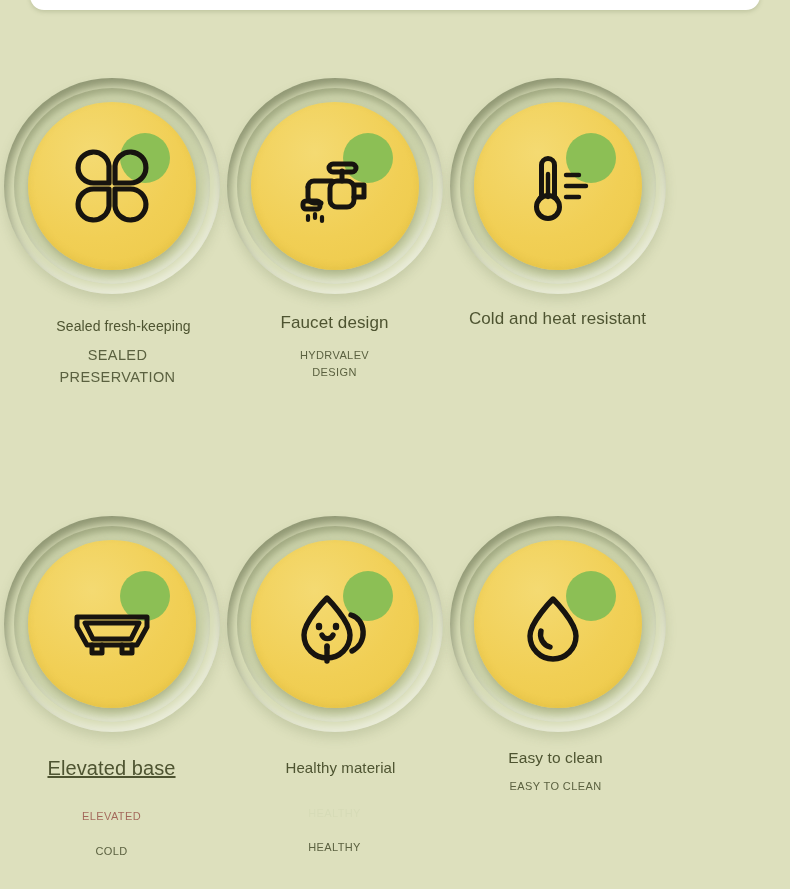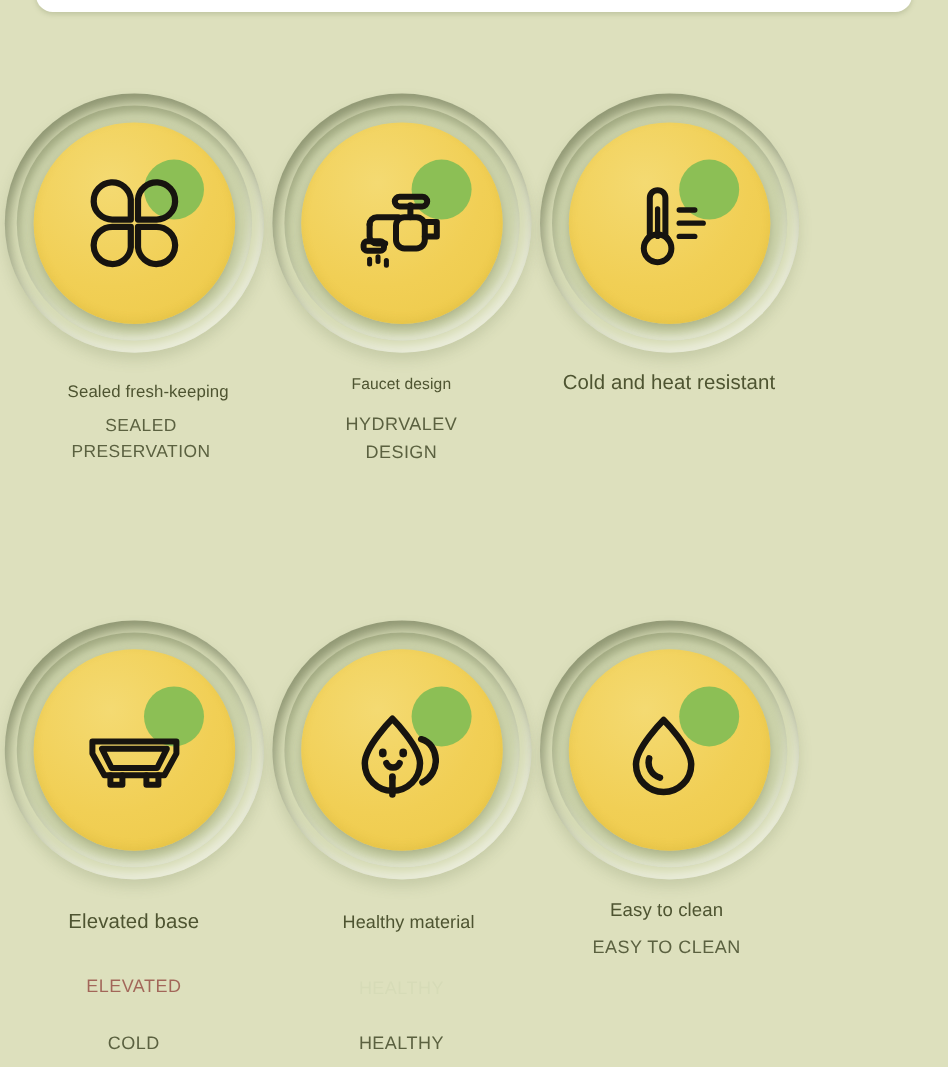--- a/index.html
+++ b/index.html
@@ -116,34 +116,34 @@
   .caption-main {
     margin-top: 18px;
     font-size: 17px;
     color: #4e5431;
     text-align: center;
     line-height: 1.25;
     letter-spacing: 0.1px;
   }
   .caption-sub {
     margin-top: 14px;
-    font-size: 15px;
+    font-size: 11px;
     color: #5b6140;
     text-align: center;
     line-height: 1.55;
     letter-spacing: 0.4px;
     white-space: pre-line;
   }
 
   
   .cell-0 .caption-main { font-size: 14px; transform: translate(12px, 6px); }
-  .cell-1 .caption-main { font-size: 13px; }
+  .cell-1 .caption-main { font-size: 17px; }
   .cell-2 .caption-main { font-size: 17px; transform: translateY(-4px); }
   .cell-0 .caption-sub  { font-size: 14.5px; margin-left: 12px; }
-  .cell-3 .caption-main { font-size: 17px; transform: translateY(6px); }
+  .cell-3 .caption-main { font-size: 20px; transform: translateY(6px); text-decoration: underline; }
   .cell-4 .caption-main { font-size: 15px; transform: translate(6px, 4px); margin-top: 23px; }
   .cell-5 .caption-main { font-size: 15.5px; transform: translate(-2px, -2px); }
   .cell-3 .caption-sub  { transform: translateY(2px); }
   .cell-5 .caption-sub  { transform: translate(-2px, -6px); }
 
   
   .faded-soft { color: #7f1d1d; opacity: 0.62; }
   .faded-heavy { color: #d6dbb7; opacity: 0.95; }
 </style>
 </head>

